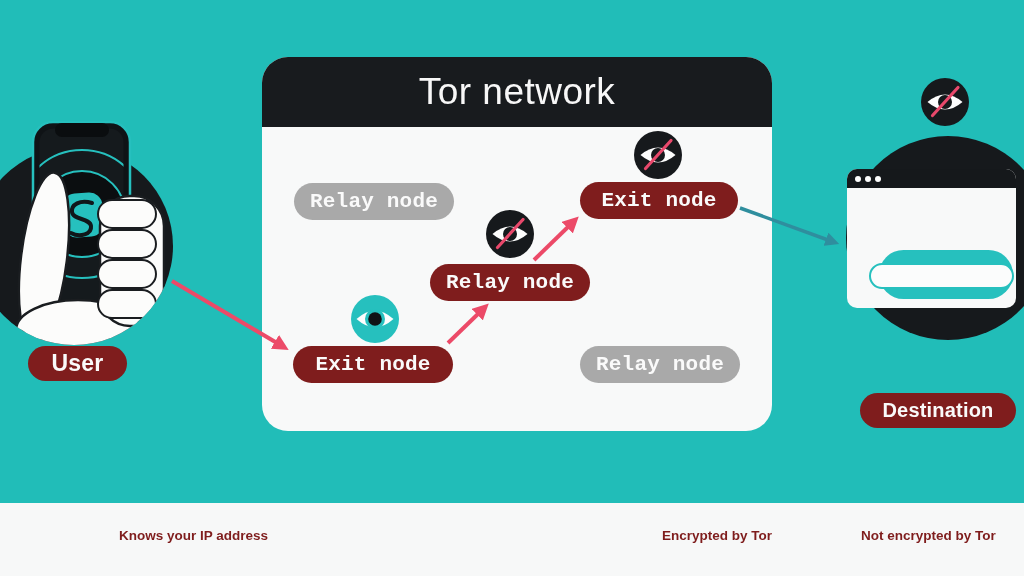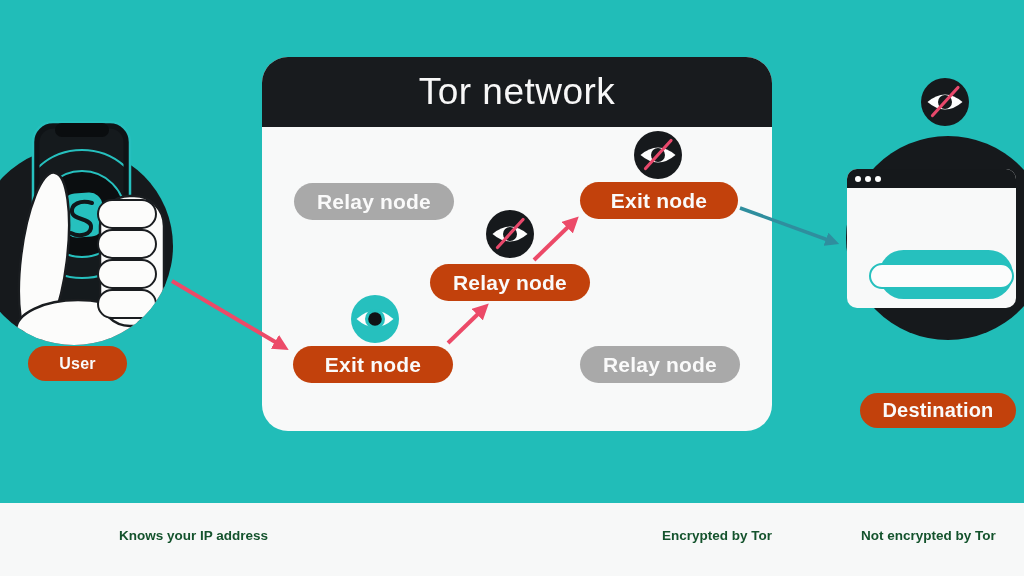--- a/index.html
+++ b/index.html
@@ -4,23 +4,23 @@
 <style>
   * { margin:0; padding:0; box-sizing:border-box; }
   html,body { width:1024px; height:576px; overflow:hidden; background:#21BDB8;
               font-family:"Liberation Sans", sans-serif; }
   .canvas { position:relative; width:1024px; height:576px; background:#21BDB8; overflow:hidden; }
 
   
   .pill { position:absolute; border-radius:999px; display:flex; align-items:center;
           justify-content:center; font-weight:700; color:#FAFAFA; letter-spacing:.2px;
           white-space:nowrap; z-index:4; }
-  .pill.black { background:#c2410c; }
+  .pill.black { background:#7f1d1d; }
   .pill.gray  { background:#A9A9A9; }
-  .node-pill  { font-size:21px; }
+  .node-pill  { font-size:21px;font-family:Liberation Mono, monospace; }
 
   
   .tor-card { position:absolute; left:262px; top:57px; width:510px; height:374px;
               background:#F8F9F9; border-radius:26px; z-index:2; }
   .tor-header { position:absolute; left:0; top:0; width:100%; height:70px; background:#181B1E;
                 border-radius:26px 26px 0 0; display:flex; align-items:center; justify-content:center; }
   .tor-title { color:#F7F7F7; font-size:37px; font-weight:400; letter-spacing:.5px; }
 
   
   .icon { position:absolute; z-index:4; }
@@ -40,21 +40,21 @@
               border-radius:25px; display:flex; align-items:center; justify-content:center;
               color:#FDFDFD; font-weight:700; font-size:31px; letter-spacing:3px;margin-top:42px; }
   .url-bar { position:absolute; left:22px; top:94px; width:145px; height:26px; background:#FBFCFC;
              border:2px solid #26C0BE; border-radius:14px; }
 
   
   .arrows { position:absolute; left:0; top:0; z-index:5; pointer-events:none; }
 
   
   .legend { position:absolute; left:0; top:503px; width:1024px; height:73px; background:#F7F8F8; z-index:6; }
-  .legend-label { position:absolute; top:528px; font-size:13.5px; font-weight:700; color:#14532d;
+  .legend-label { position:absolute; top:528px; font-size:13.5px; font-weight:700; color:#7f1d1d;
                   white-space:nowrap; z-index:7;padding-left:24px; }
 </style>
 </head>
 <body>
 
 <div class="canvas">
 
   <svg class="user-illustration" width="240" height="400" viewBox="0 0 240 400">
     <defs>
       <clipPath id="user-circle-clip">
@@ -84,21 +84,21 @@
       <ellipse cx="44" cy="258" rx="23" ry="86" transform="rotate(7 44 258)" fill="#FCFCFB" stroke="#1A1D20" stroke-width="2.5"></ellipse>
       <ellipse cx="78" cy="330" rx="62" ry="30" fill="#FCFCFB" stroke="#1A1D20" stroke-width="2.5"></ellipse>
       <rect x="100" y="196" width="64" height="130" rx="30" fill="#FCFCFB" stroke="#1A1D20" stroke-width="2.5"></rect>
       <rect x="98" y="200" width="58" height="28" rx="14" fill="#FCFCFB" stroke="#1A1D20" stroke-width="2"></rect>
       <rect x="98" y="230" width="58" height="28" rx="14" fill="#FCFCFB" stroke="#1A1D20" stroke-width="2"></rect>
       <rect x="98" y="260" width="58" height="28" rx="14" fill="#FCFCFB" stroke="#1A1D20" stroke-width="2"></rect>
       <rect x="98" y="290" width="58" height="28" rx="14" fill="#FCFCFB" stroke="#1A1D20" stroke-width="2"></rect>
     </g>
   </svg>
 
-  <div class="pill black" style="left:28px; top:346px; width:99px; height:35px; font-size:16px;">
+  <div class="pill black" style="left:28px; top:346px; width:99px; height:35px; font-size:23px;">
     <span>User</span>
   </div>
 
   <div class="tor-card">
     <div class="tor-header">
       <span class="tor-title">Tor network</span>
     </div>
   </div>
 
   <div class="pill gray node-pill" style="left:294px; top:183px; width:160px; height:37px;">

